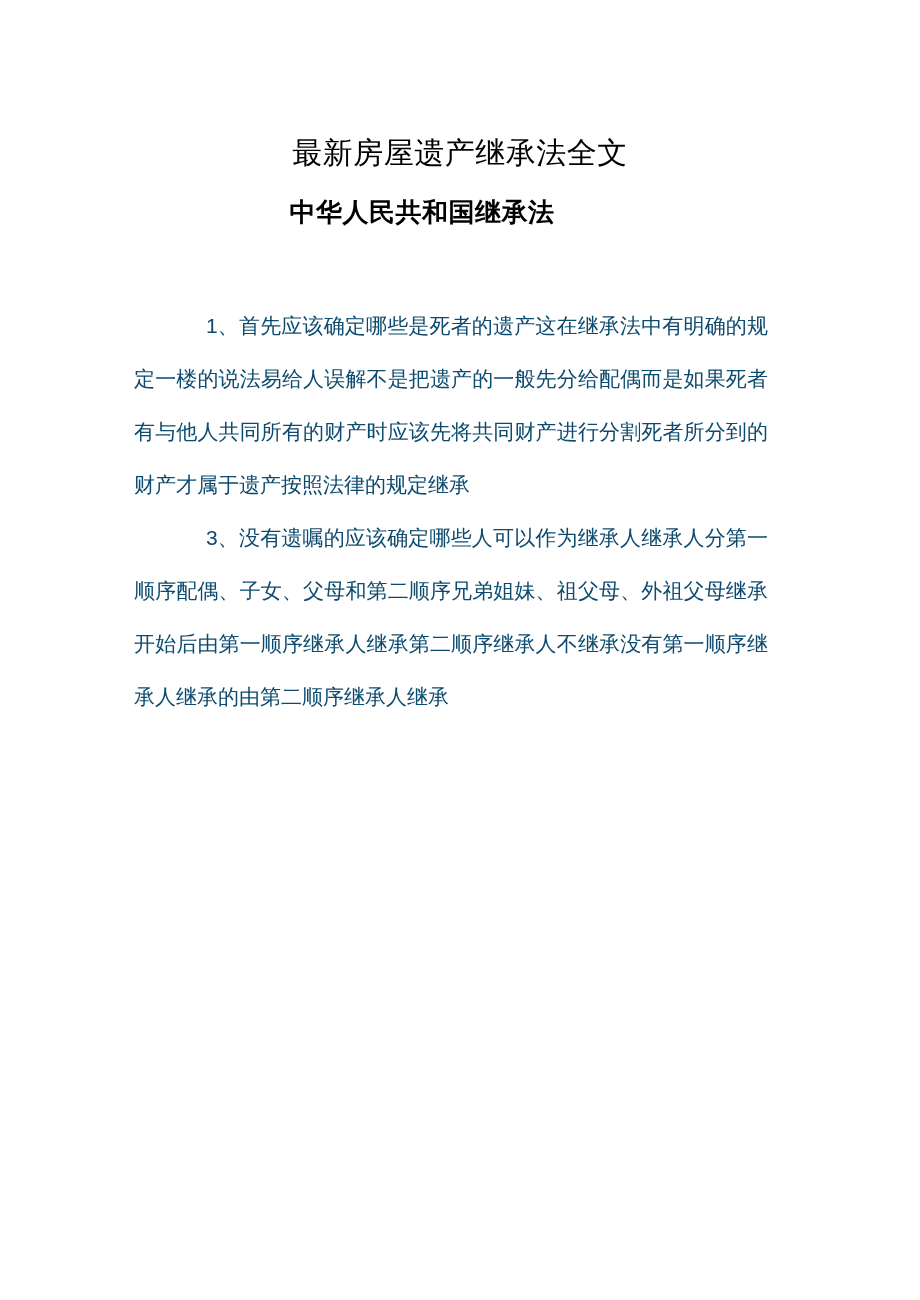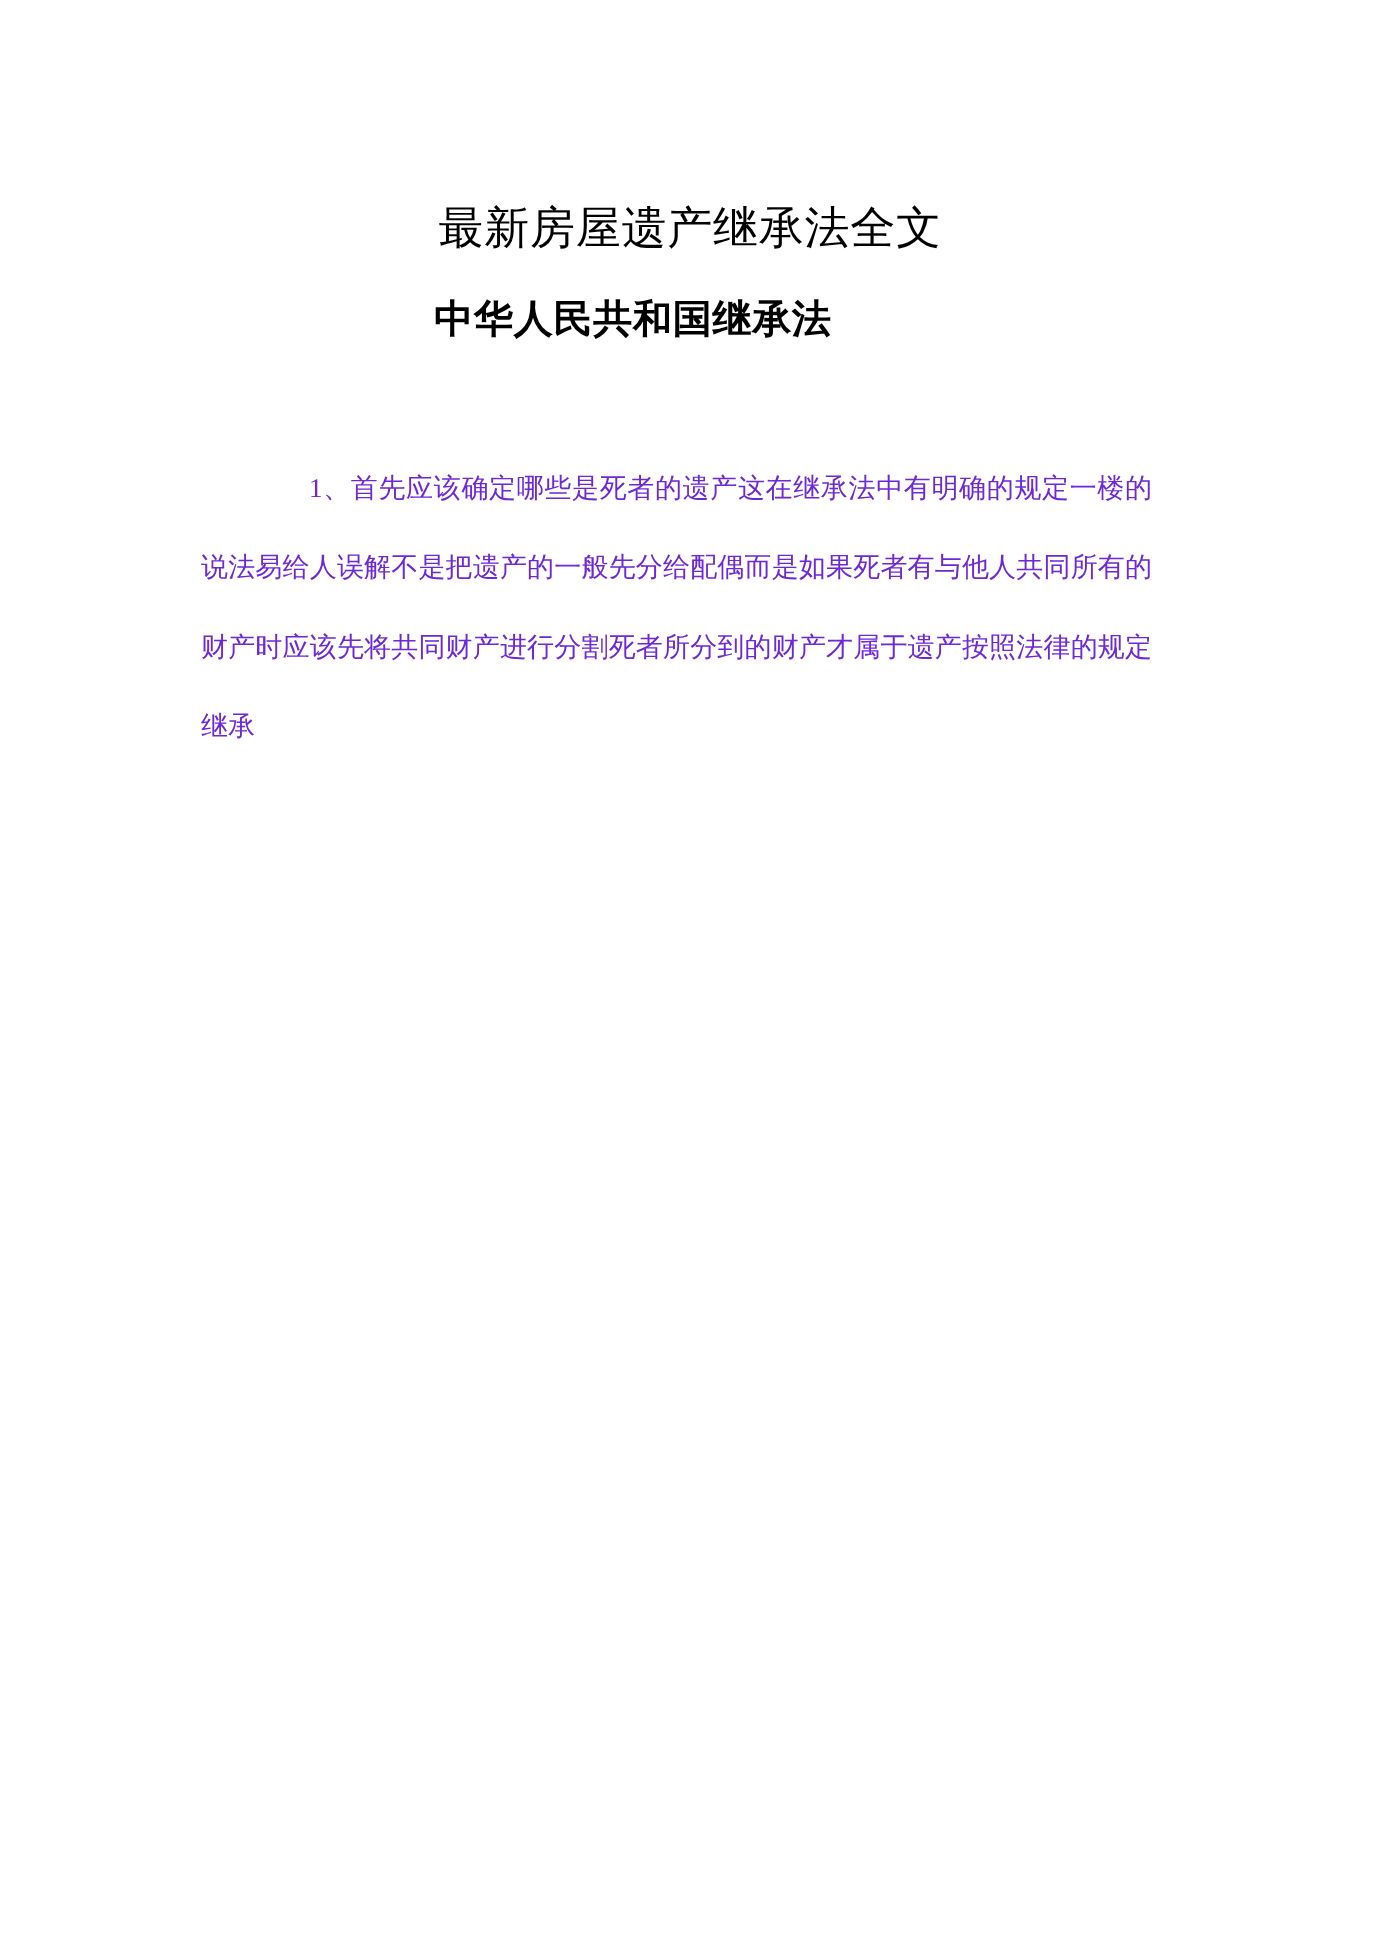--- a/index.html
+++ b/index.html
@@ -46,39 +46,40 @@
   }
 
   .body-block {
     position: absolute;
     left: 134px;
     top: 299px;
     width: 634px;
   }
 
   .para {
-    font-family: Liberation Serif, serif;
-    font-size: 18px;
+    font-family: Liberation Sans, sans-serif;
+    font-size: 21px;
     line-height: 53px;
-    color: #6d28d9;
+    color: #0c4a6e;
     margin: 0;
     text-align: justify;
     text-align-last: left;
     text-justify: inter-character;
     text-indent: 72px;
     word-break: break-all;
     letter-spacing: 0px;
   }
 </style>
 </head>
 <body>
 
 <div class="page">
 
   <div class="doc-title">最新房屋遗产继承法全文</div>
 
   <div class="doc-subtitle">中华人民共和国继承法</div>
 
   <div class="body-block">
     <p class="para">1、首先应该确定哪些是死者的遗产这在继承法中有明确的规定一楼的说法易给人误解不是把遗产的一般先分给配偶而是如果死者有与他人共同所有的财产时应该先将共同财产进行分割死者所分到的财产才属于遗产按照法律的规定继承</p>
+    <p class="para">3、没有遗嘱的应该确定哪些人可以作为继承人继承人分第一顺序配偶、子女、父母和第二顺序兄弟姐妹、祖父母、外祖父母继承开始后由第一顺序继承人继承第二顺序继承人不继承没有第一顺序继承人继承的由第二顺序继承人继承</p>
   </div>
 
 </div>
 
 </body></html>

